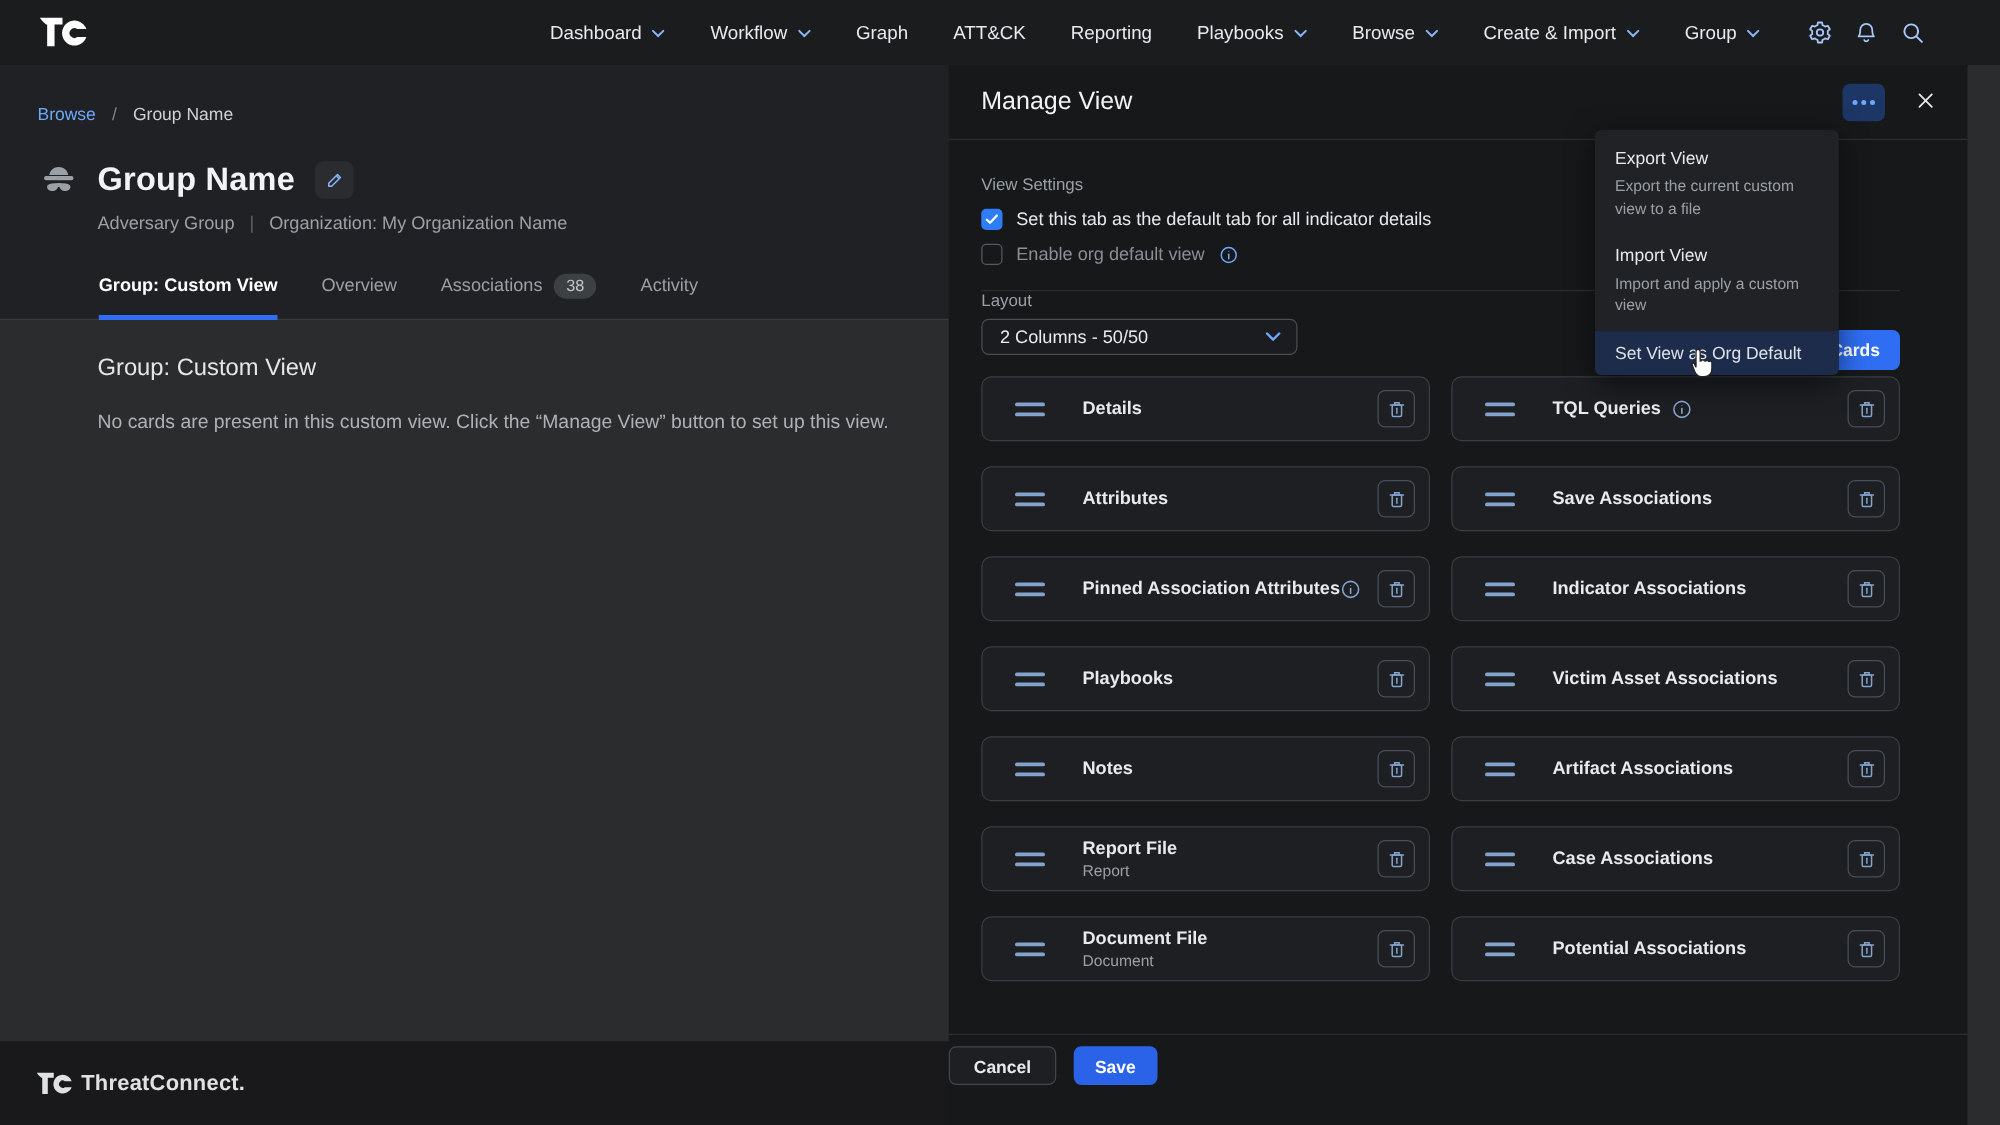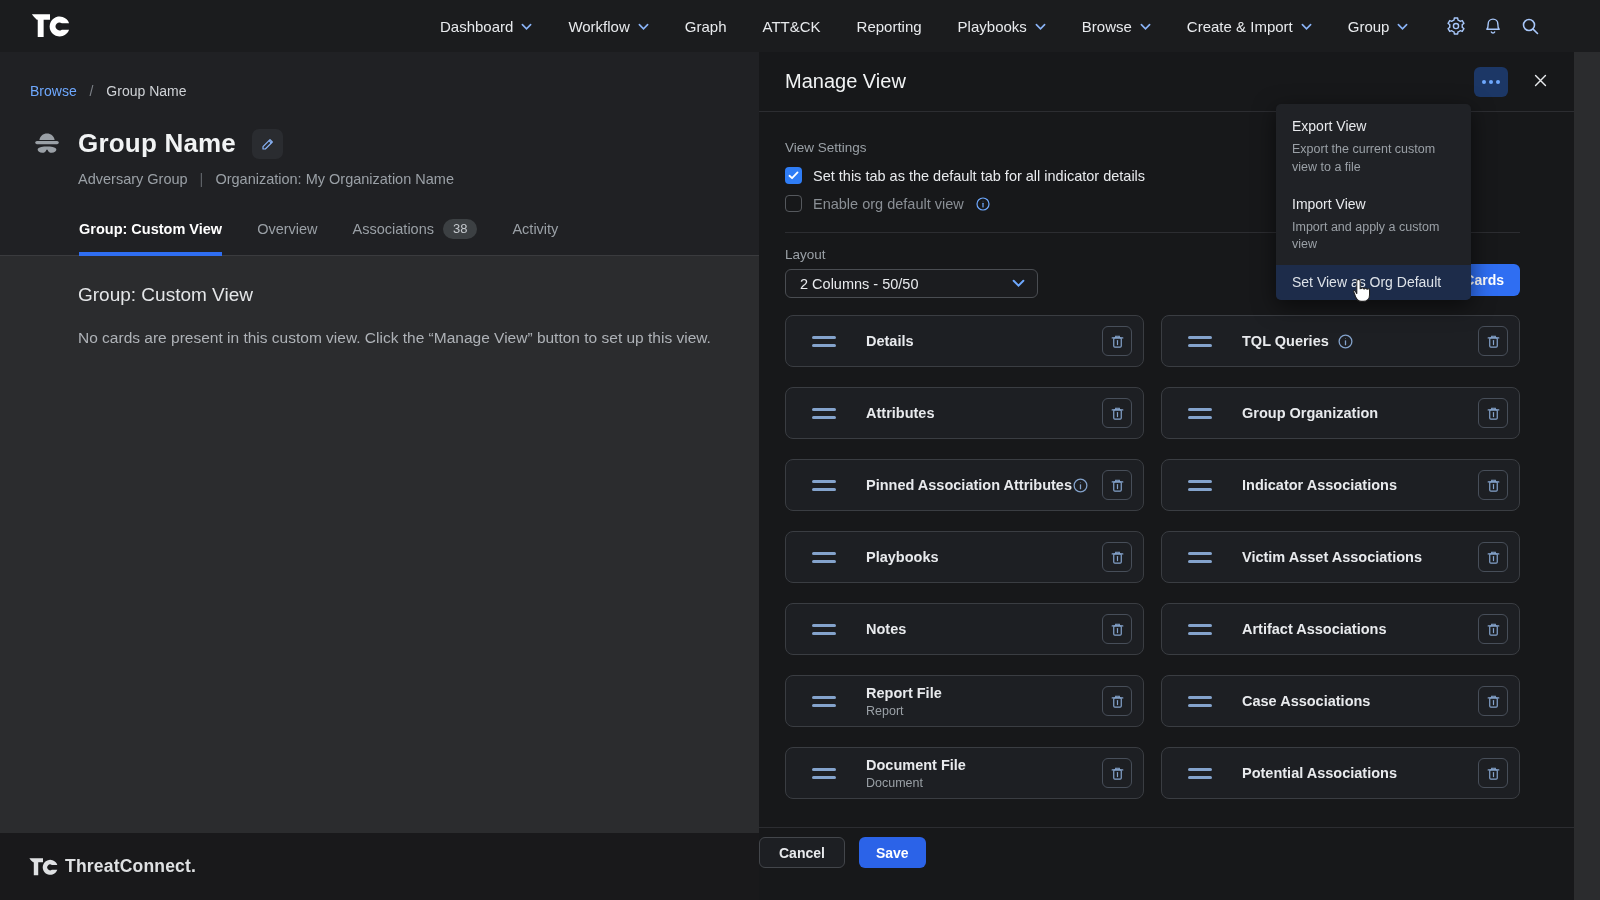--- a/index.html
+++ b/index.html
@@ -58,21 +58,21 @@
   .check-row + .check-row { margin-top:11px; }
   .checkbox { width:17px; height:17px; border-radius:4px; flex:none; display:flex; align-items:center; justify-content:center; }
   .checkbox.checked { background:#2f7df6; }
   .checkbox.checked svg { width:11px; height:9px; }
   .checkbox.unchecked { border:1.5px solid #55585d; background:transparent; }
   .check-label { font-size:14.5px; color:#e8eaed; }
   .check-row.disabled .check-label { color:#8a8f95; }
   .info-icon { color:#6ea8fe; display:inline-flex; }
   .info-icon svg { width:16px; height:16px; }
   .body-divider { border:none; border-top:1px solid #2c2d31; margin:20px 0 0; }
-  .layout-label { margin-top:14px; }
+  .layout-label { }
   .select { margin-top:7px; width:253px; height:29px; border:1px solid #4a4d52; border-radius:6px; background:#1b1c1f; display:flex; align-items:center; padding:0 12px 0 14px; cursor:pointer; }
   .select-value { font-size:14.5px; color:#e8eaed; }
   .select .chev { margin-left:auto; width:13px; height:9px; color:#6ea8fe; }
 
   .add-cards-btn { position:absolute; top:212px; right:54px; height:32px; padding:0 16px; background:#2f6ef2; color:#fff; font-size:14px; font-weight:700; border:none; border-radius:6px; cursor:pointer; z-index:5; font-family:"Liberation Sans", sans-serif; }
 
   .cards { display:flex; gap:17px; margin-top:17px;align-items:center; }
   .cards-col { flex:1; display:flex; flex-direction:column; gap:20px; }
   .card { height:52px; border:1px solid #3a3d42; border-radius:8px; background:#1d1f23; display:flex; align-items:center; padding:0 11px 0 26px; }
   .drag { width:24px; flex:none; cursor:grab; }
@@ -440,21 +440,21 @@
                   <path d="M12 10.6v5.8"></path>
                 </svg>
               </button>
           </div>
           <div class="card">
             <span class="drag">
                 <i></i>
                 <i></i>
               </span>
             <span class="card-text">
-                <span class="card-title">Group Organization</span>
+                <span class="card-title">Save Associations</span>
               </span>
             <span class="spacer"></span>
             <button class="trash-btn">
                 <svg viewBox="0 0 24 24" fill="none" stroke="currentColor" stroke-width="1.7" stroke-linecap="round">
                   <path d="M4.5 7h15M9.5 7V4.6h5V7"></path>
                   <rect x="6.7" y="7" width="10.6" height="13" rx="1.6"></rect>
                   <path d="M12 10.6v5.8"></path>
                 </svg>
               </button>
           </div>

